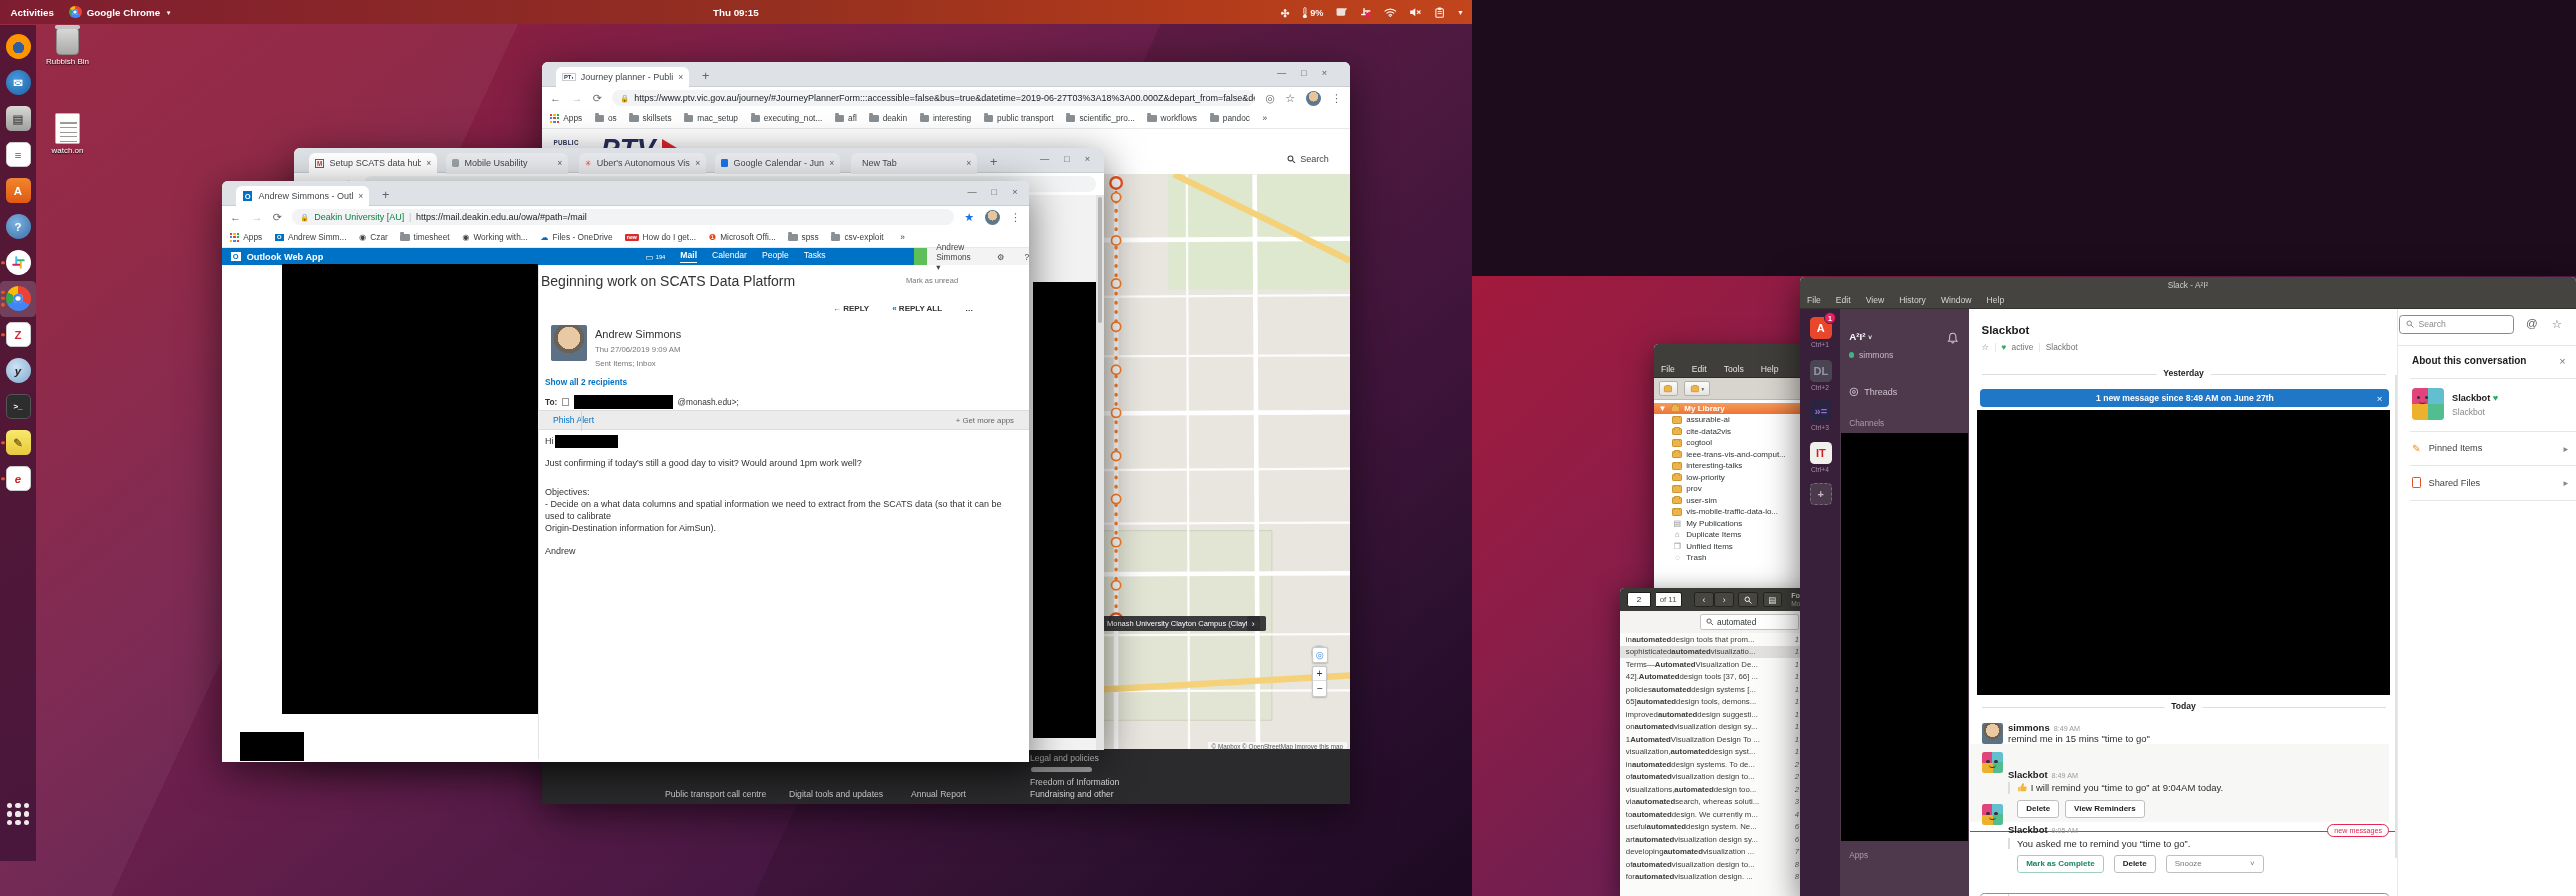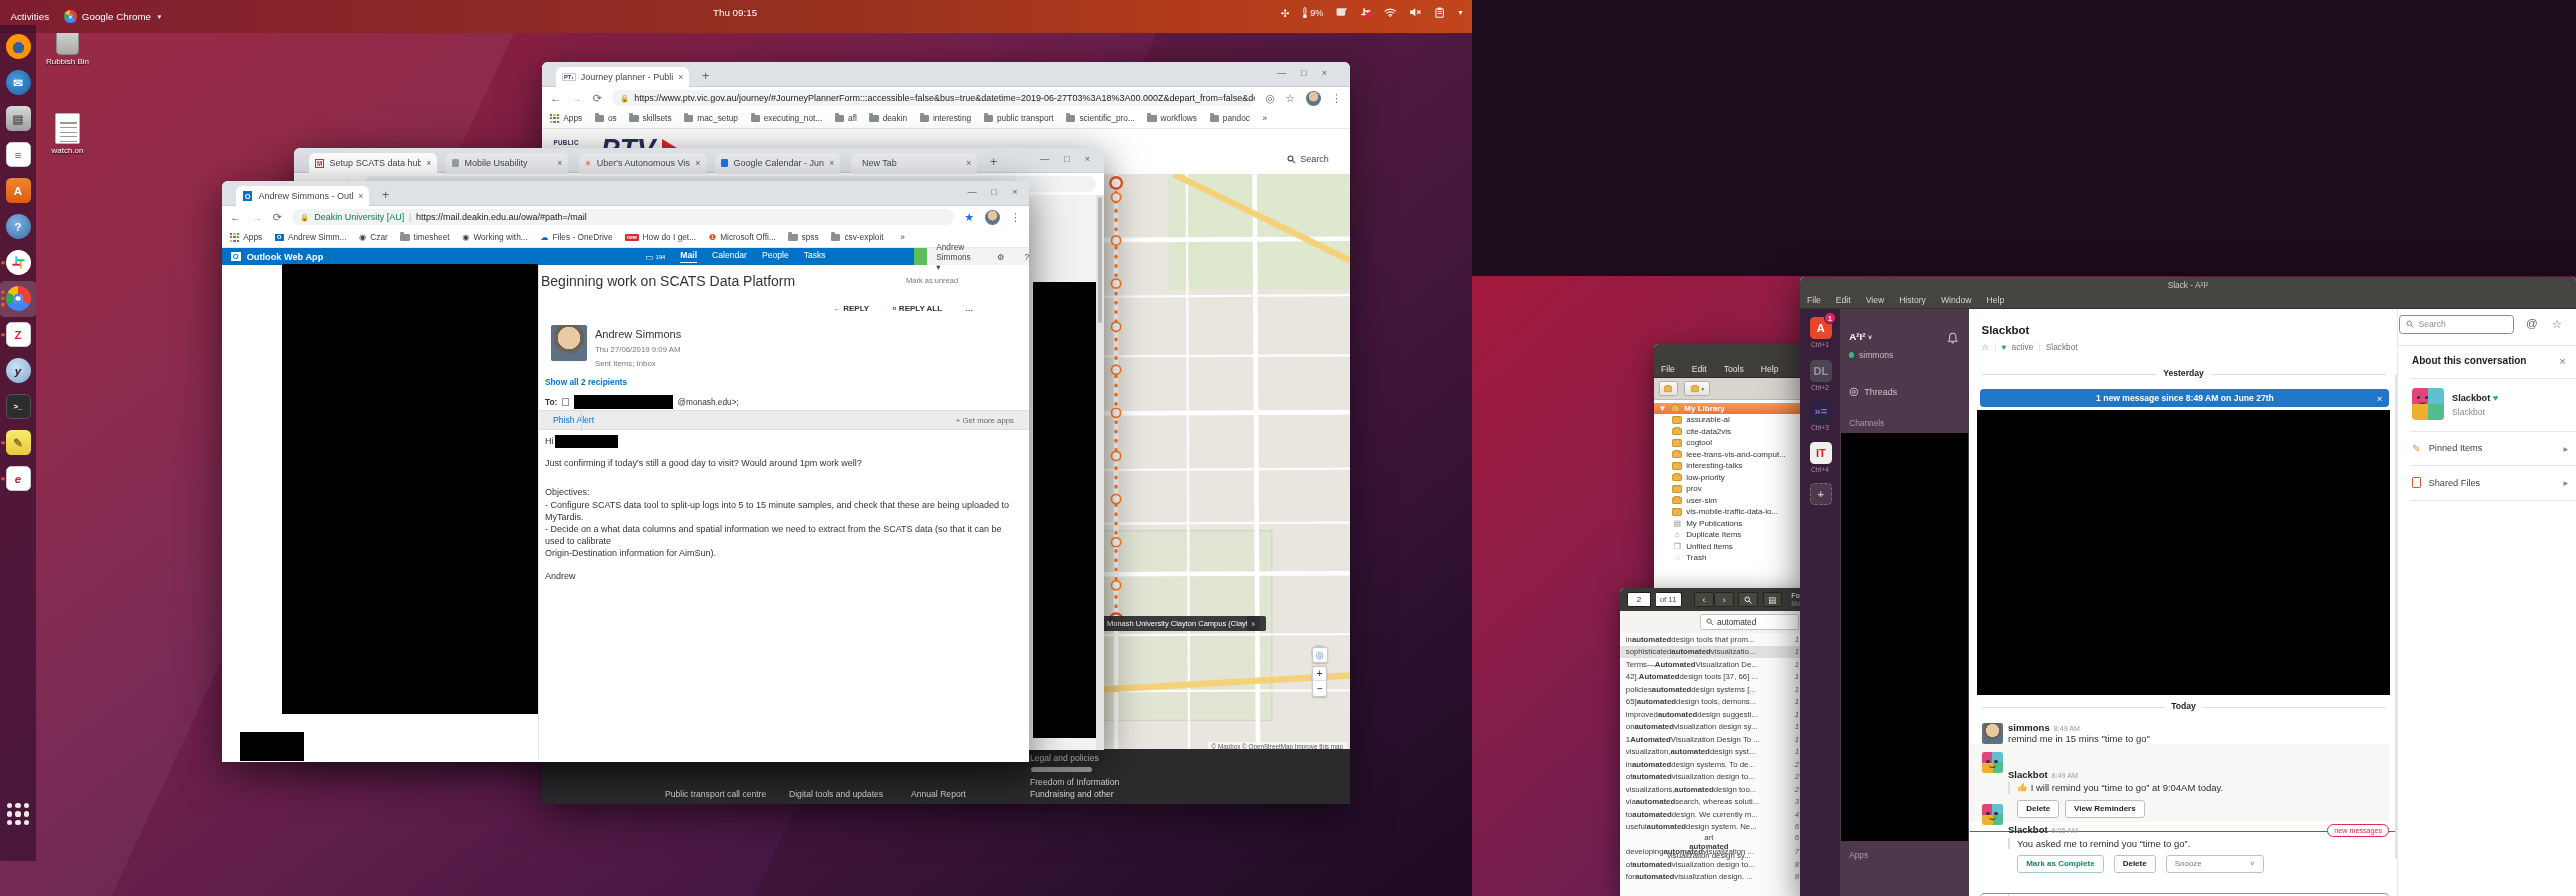--- a/index.html
+++ b/index.html
@@ -10,22 +10,22 @@
   
   #mon-left{left:0;top:0;width:1472px;height:897px;
     background:linear-gradient(142deg,#94203b 0%,#8c1f40 18%,#75204c 38%,#5c1d4a 55%,#471743 72%,#2e1133 88%,#200b26 100%);}
   #mon-left:before{content:"";position:absolute;inset:0;
     background:linear-gradient(115deg,rgba(255,255,255,.05) 0 28%,transparent 28% 62%,rgba(0,0,0,.12) 62% 100%);}
   #mon-right{left:1472px;top:276px;width:1104px;height:621px;
     background:linear-gradient(138deg,#a31a3c 0%,#8e1d47 22%,#6b1f52 48%,#4b1846 70%,#311237 100%);}
   #dead-tr{left:1472px;top:0;width:1104px;height:276px;background:#1d0c1c;}
 
   
-  #topbar{left:0;top:0;width:1472px;height:33px;background:linear-gradient(90deg,#7e1d31 0%,#96301f 55%,#b03a1b 80%,#c2451c 100%);
-    color:#fff;font-weight:normal;font-size:9.8px;display:flex;align-items:center;}
+  #topbar{left:0;top:0;width:1472px;height:24px;background:linear-gradient(90deg,#7e1d31 0%,#96301f 55%,#b03a1b 80%,#c2451c 100%);
+    color:#fff;font-weight:bold;font-size:9.8px;display:flex;align-items:center;}
   #topbar .tb-left{display:flex;align-items:center;gap:15px;padding-left:10.4px;}
   #tb-clock{position:absolute;left:713px;top:0;height:25px;display:flex;align-items:center;font-size:9.8px;}
   #tb-right{position:absolute;right:8px;top:0;height:25px;display:flex;align-items:center;gap:12.6px;font-size:9.2px;}
   .tbicon{display:inline-flex;align-items:center;gap:2.3px;opacity:.95;}
   .chrome-ball{width:12.6px;height:12.6px;border-radius:50%;
     background:conic-gradient(#ea4335 0 120deg,#4285f4 120deg 240deg,#34a853 240deg 300deg,#fbbc05 300deg 360deg);position:relative;}
   .chrome-ball:after{content:"";position:absolute;left:3.5px;top:3.5px;width:5.8px;height:5.8px;border-radius:50%;background:#fff;box-shadow:inset 0 0 0 1.4px #4285f4;}
 
   
   #dock{left:0;top:25px;width:36px;height:836px;background:rgba(45,12,43,.62);padding-top:3.5px;}
@@ -553,21 +553,20 @@
       <span class="abs" style="left:43px;top:0;width:0.6px;height:19.5px;background:#d5d5d5;"></span>
       <span class="abs" style="right:15px;top:4.6px;font-size:7.8px;color:#666;">+  Get more apps</span>
     </div>
     <div class="abs mailbody" style="left:323px;top:254px;width:471px;">
       <div style="display:flex;align-items:center;gap:1.2px;">
           <span>Hi</span>
           <span class="redact" style="width:63px;height:12.6px;display:inline-block;"></span>
         </div>
       <div style="margin-top:9.2px;">Just confirming if today's still a good day to visit? Would around 1pm work well?</div>
       <div style="margin-top:17px;">Objectives:</div>
-      <div style="margin-top:1.2px;">- Configure SCATS data tool to split-up logs into 5 to 15 minute samples, and check that these are being uploaded to MyTardis.</div>
       <div>- Decide on a what data columns and spatial information we need to extract from the SCATS data (so that it can be used to calibrate</div>
       <div>Origin-Destination information for AimSun).</div>
       <div style="margin-top:11.5px;">Andrew</div>
     </div>
   </div>
 
   <div id="win-zotero">
     <div class="z-title"></div>
     <div class="z-menu" id="z-menu">
         <span>File</span>
@@ -763,21 +762,21 @@
           <b>automated</b>
           <span> design. We currently m...</span>
           <span class="pg">4</span>
         </div>
         <div class="ev-row" style="position: relative;">
           <span>useful </span>
           <b>automated</b>
           <span> design system. Ne...</span>
           <span class="pg">6</span>
         </div>
-        <div class="ev-row" style="position: relative; flex-direction: column;">
+        <div class="ev-row" style="position: relative;">
           <span>art </span>
           <b>automated</b>
           <span> visualization design sy...</span>
           <span class="pg">6</span>
         </div>
         <div class="ev-row" style="position: relative;">
           <span>developing </span>
           <b>automated</b>
           <span> visualization ...</span>
           <span class="pg">7</span>

